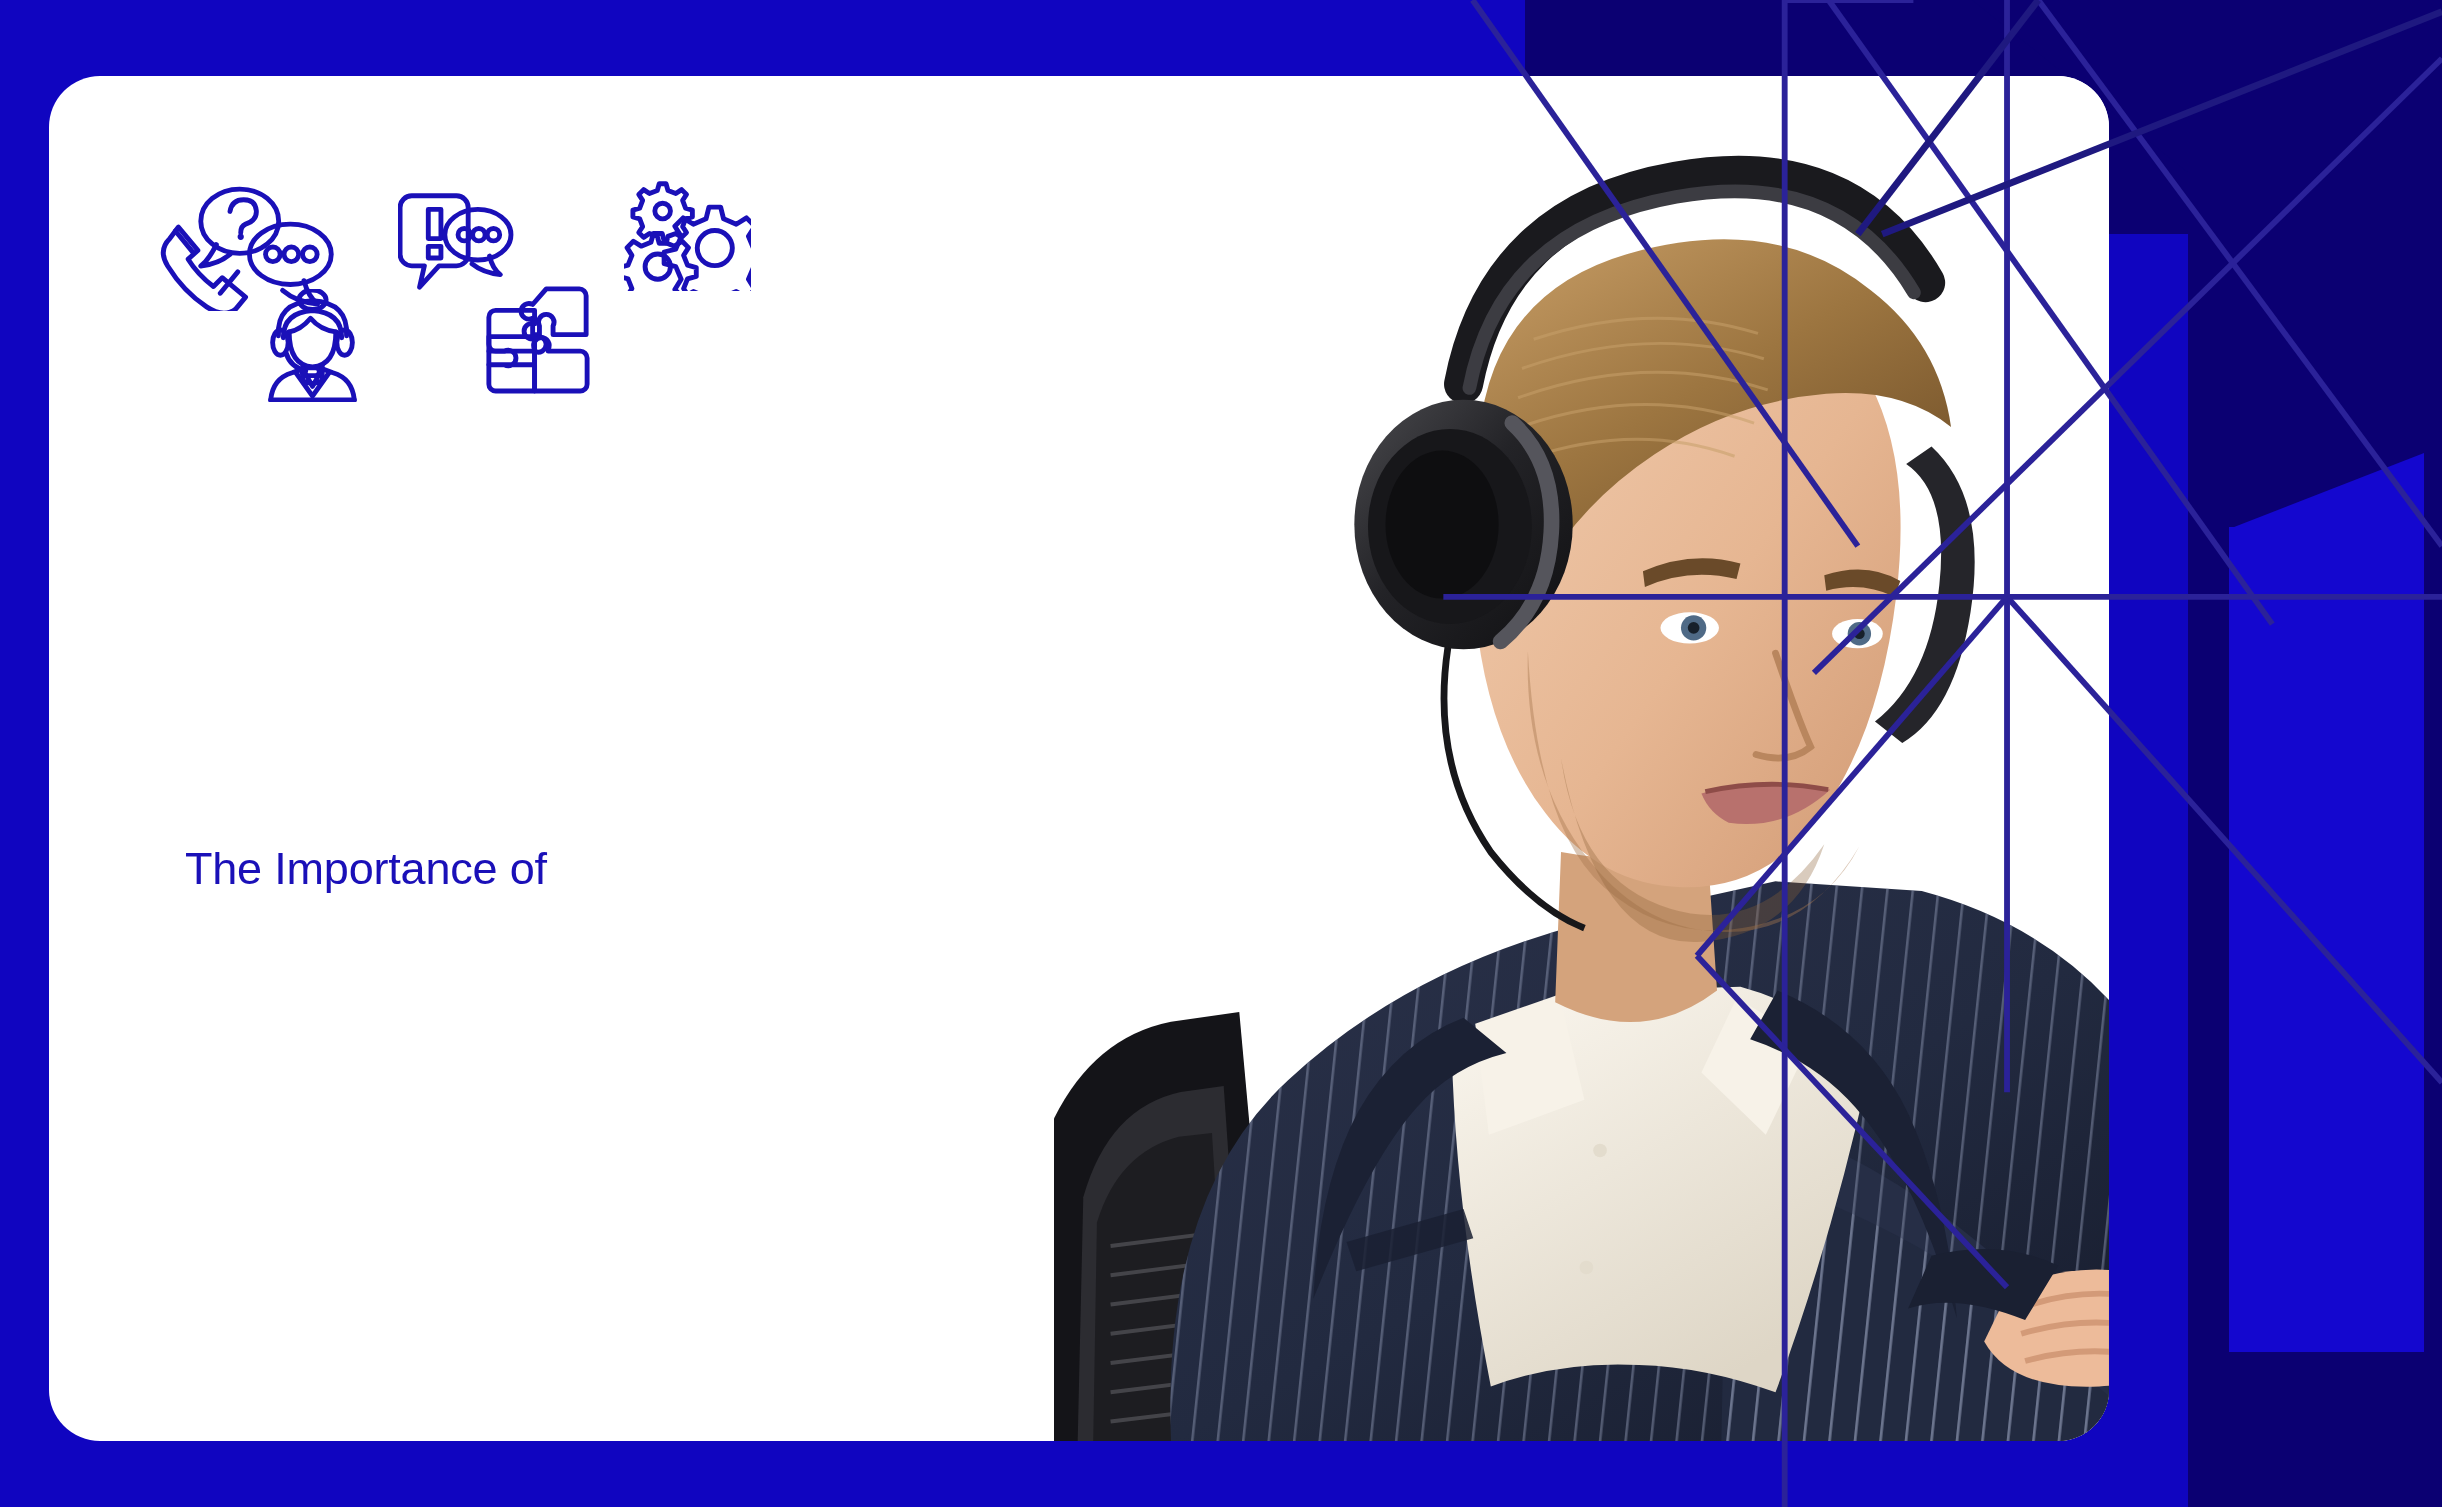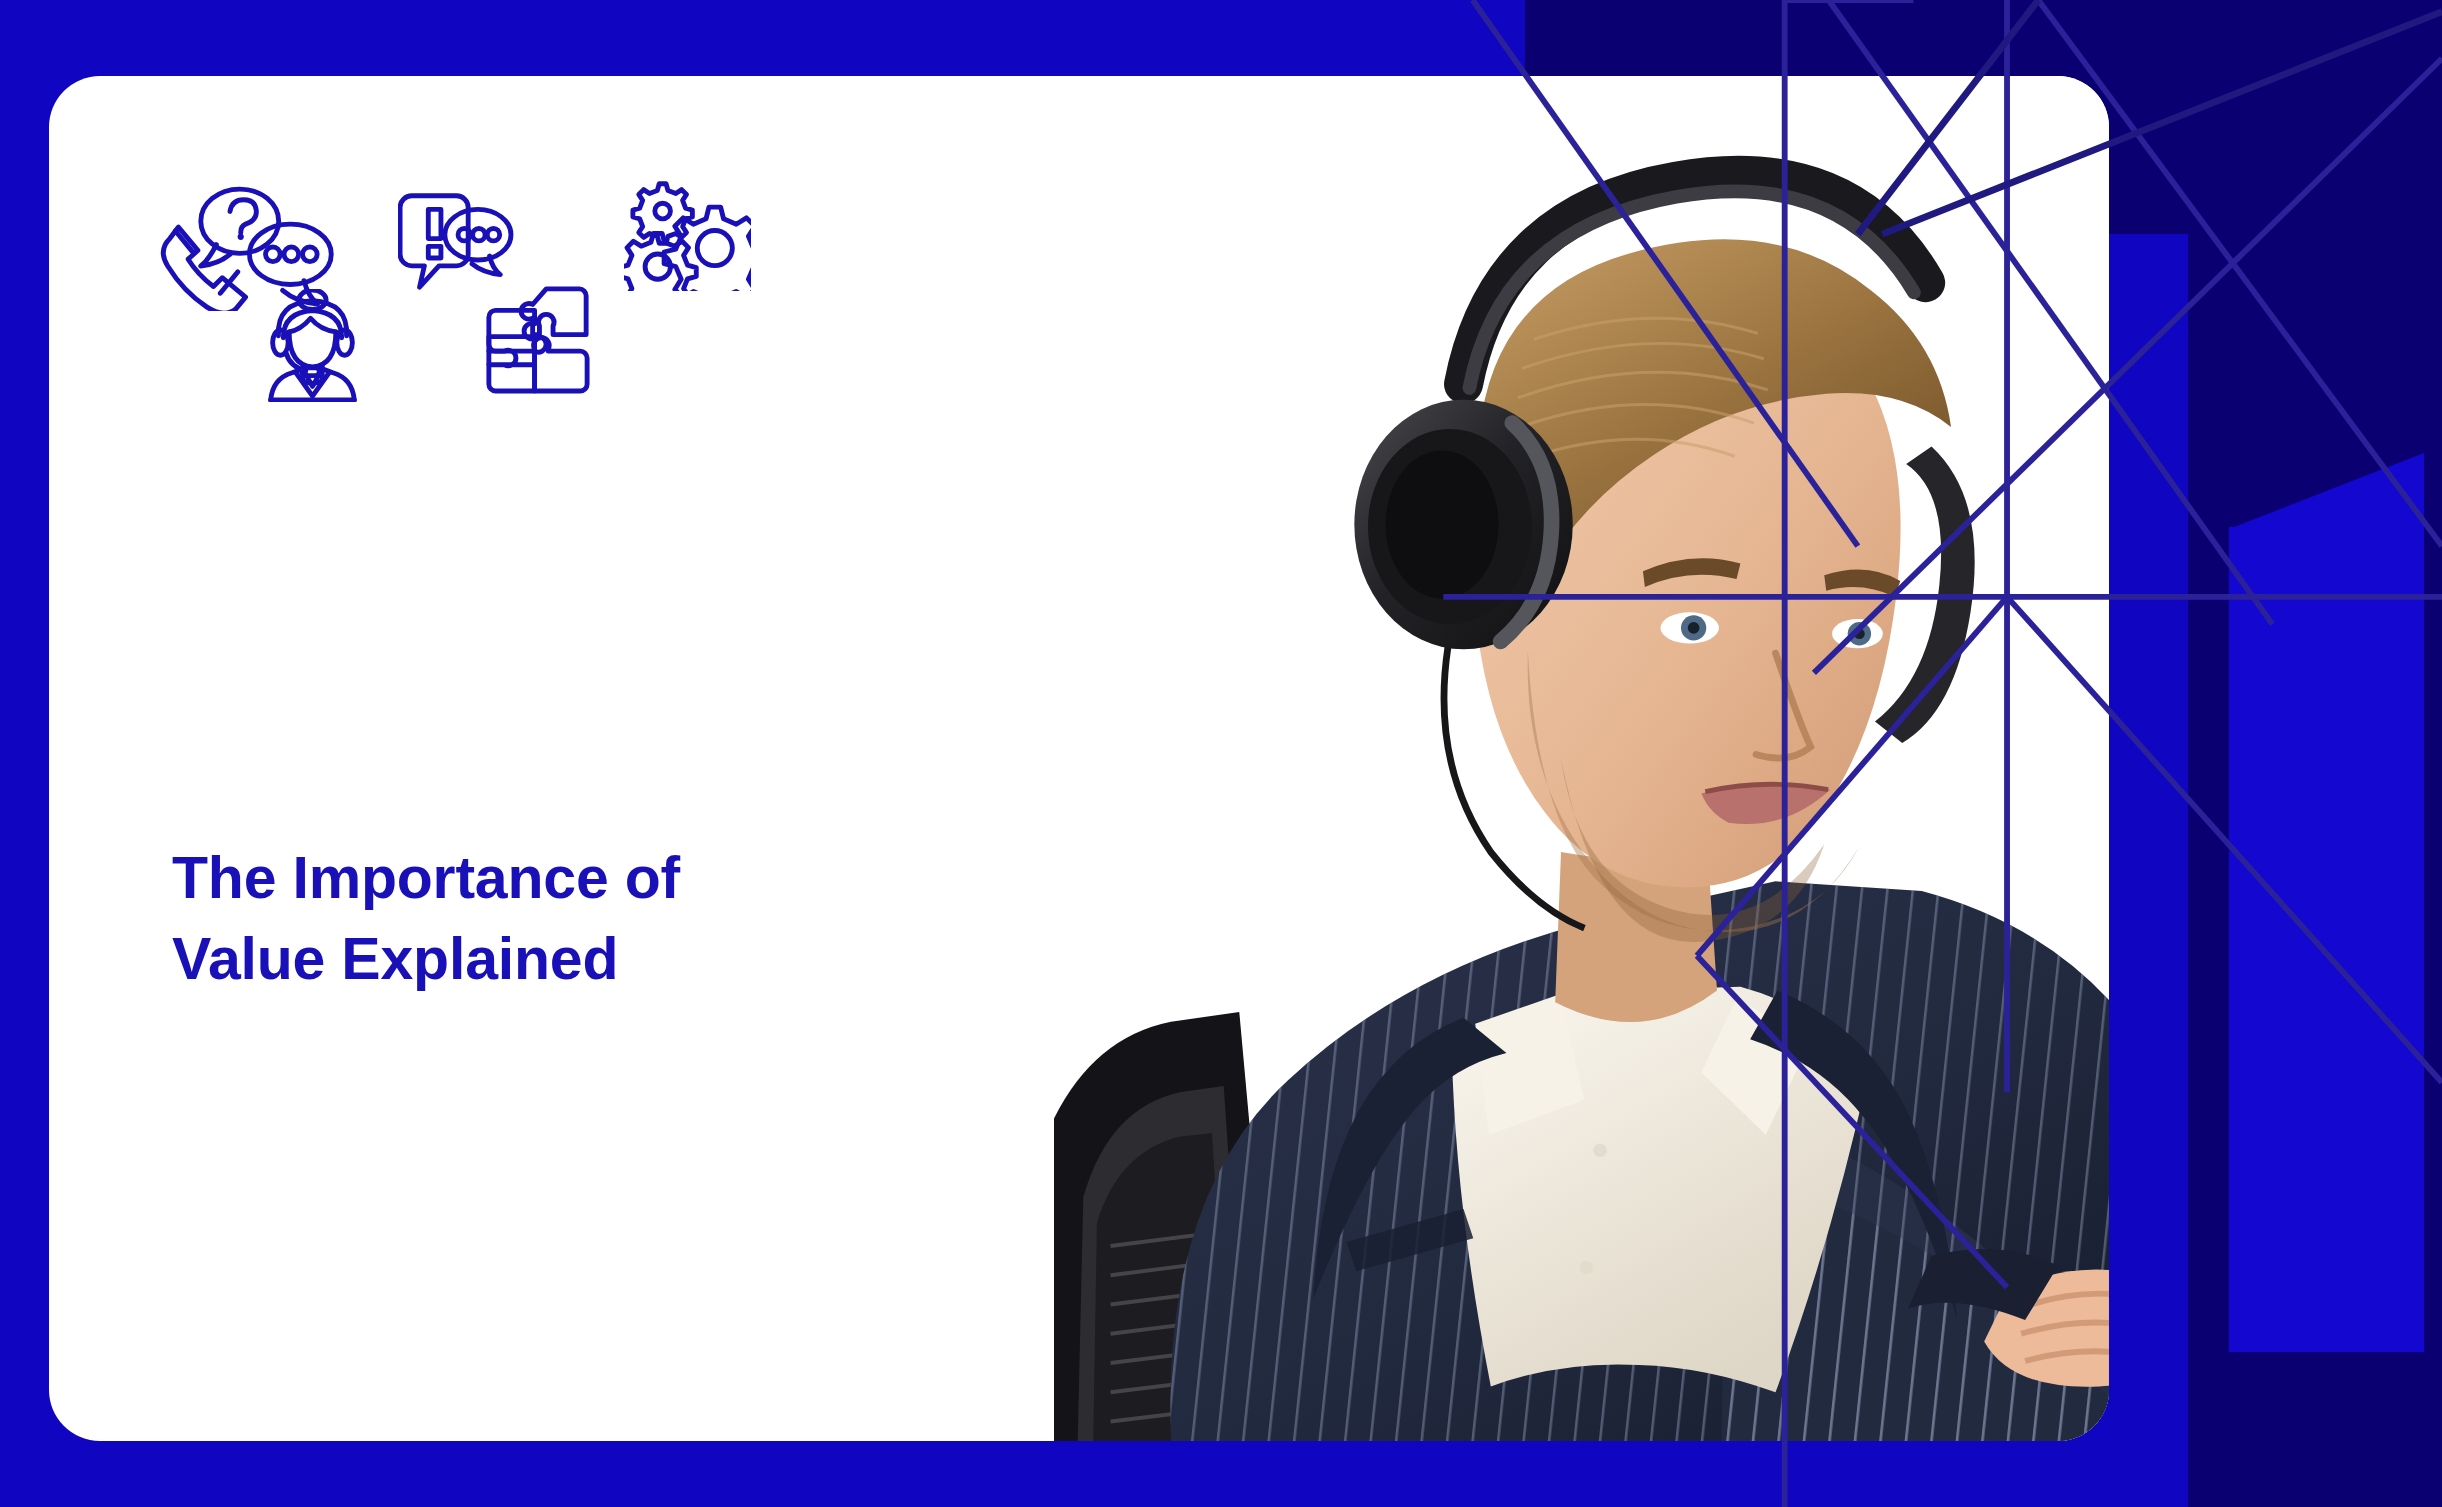--- a/index.html
+++ b/index.html
@@ -115,28 +115,28 @@
     width: 624px;
     height: 234px;
     z-index: 7;
   }
   .ico { position: absolute; }
   .ico svg { display: block; }
 
   
   #title {
     position: absolute;
-    left: 123px;
+    left: 136px;
     top: 722px;
     width: 605px;
     z-index: 7;
     color: #1a10b8;
-    font-size: 59px;
+    font-size: 45px;
     line-height: 81px;
-    font-weight: 700;
+    font-weight: 400;
     letter-spacing: -0.2px;
   }
   #title .ln { display: block; white-space: nowrap; }
 </style>
 </head>
 <body>
 
 <div id="stage">
 
   <div class="navy-top"></div>
@@ -386,21 +386,20 @@
                    a8 8 0 1 0 0 -14 v-1 h-47 Z"></path>
           <path d="M5 72 v34 a7 7 0 0 0 7 7 h40 v-27"></path>
 
           <path d="M52 72 v-2 a8 8 0 1 1 14 0 v2 h33 a7 7 0 0 1 7 7 v27 a7 7 0 0 1 -7 7 h-47 v-41 Z"></path>
         </svg>
       </div>
     </div>
 
     <h1 id="title">
       <span class="ln">The Importance of</span>
-      <span class="ln">Value Explained</span>
     </h1>
 
   </div>
 
   <div class="bright-right-tri"></div>
   <div class="bright-right"></div>
   <div class="dark-corner-br"></div>
 
   <svg id="lines" viewBox="0 0 2504 1546" aria-hidden="true">
     <g stroke="#2b2299" stroke-width="6" fill="none">

